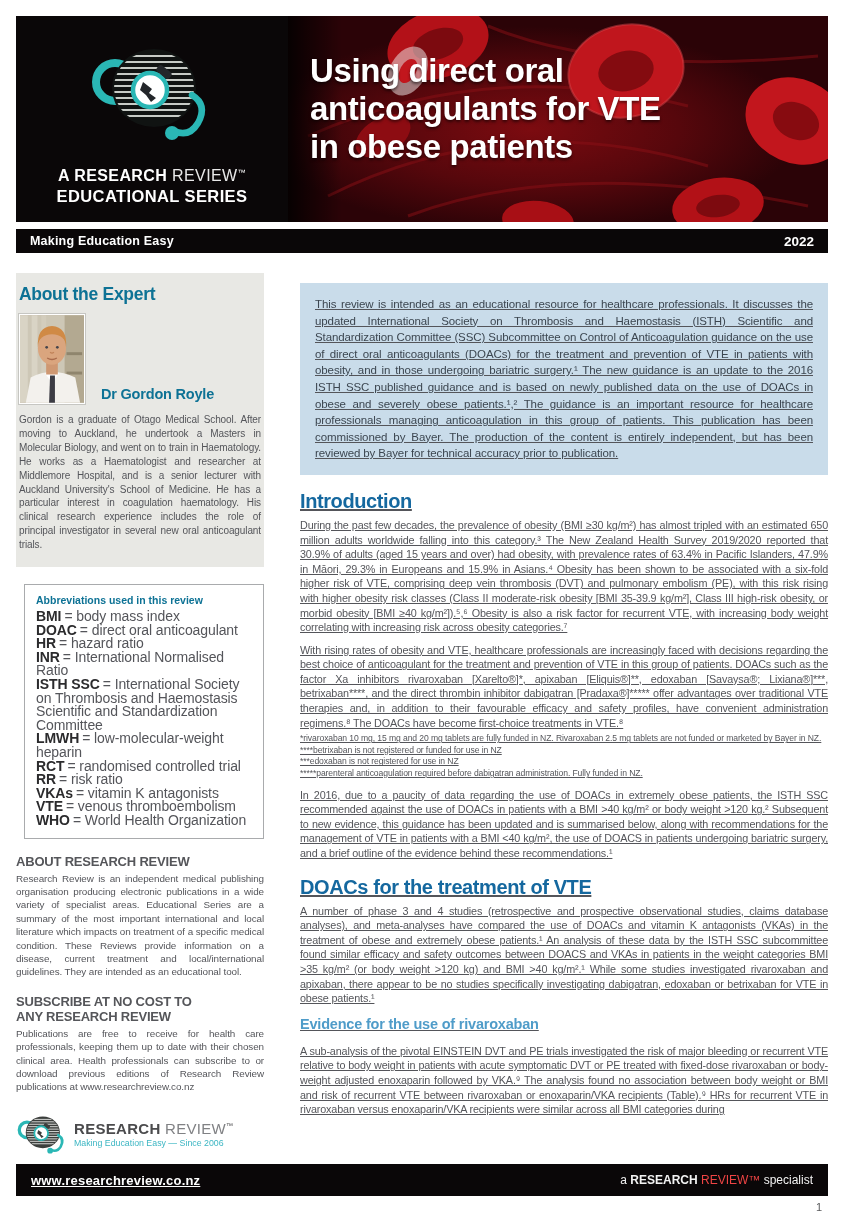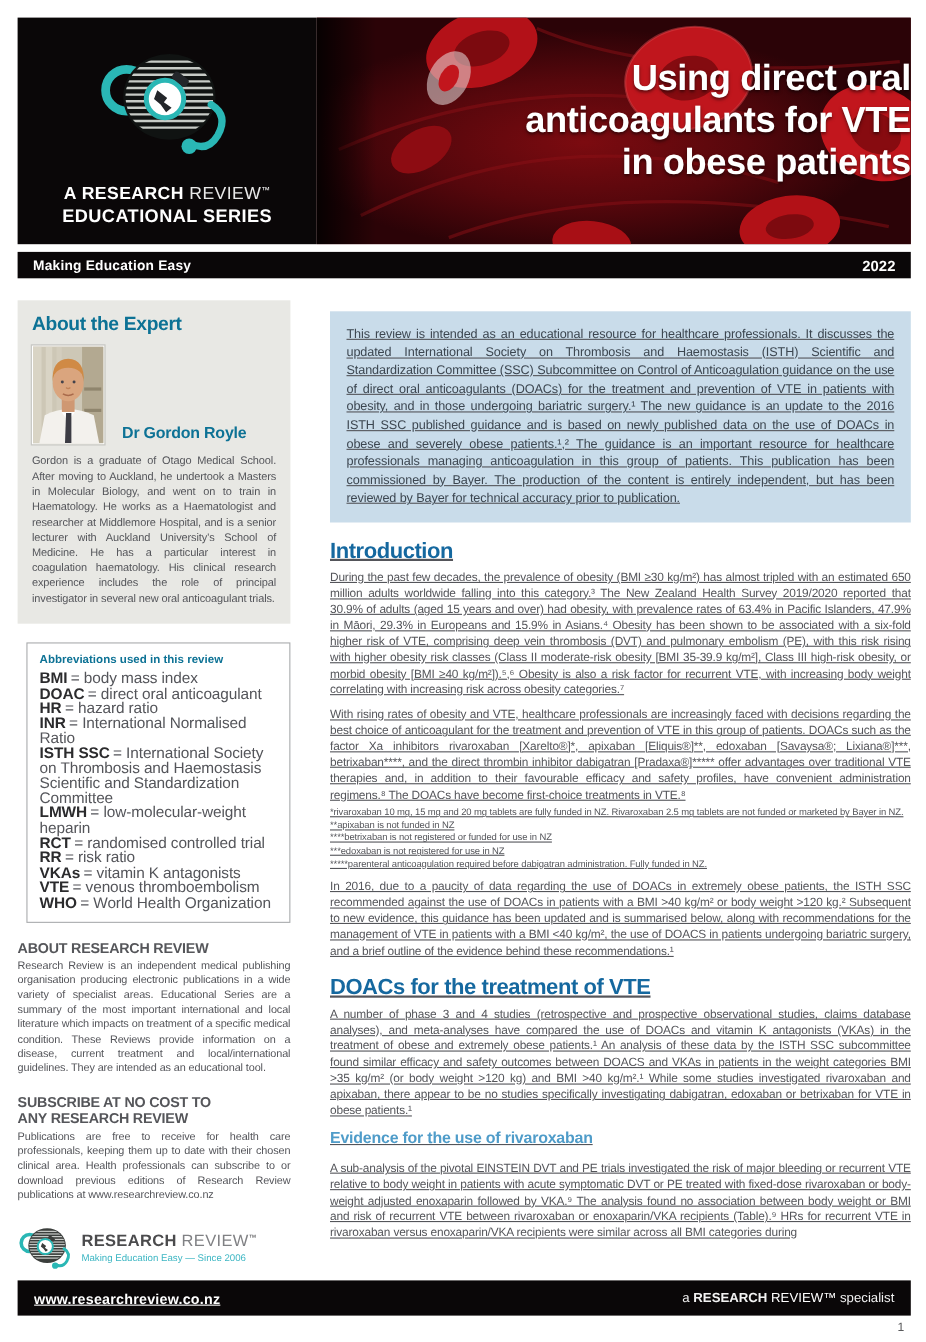--- a/index.html
+++ b/index.html
@@ -26,32 +26,32 @@
   .brand-line1{font-size:16px;letter-spacing:.4px;white-space:nowrap;}
   .brand-line1 .b{font-weight:bold;}
   .brand-line1 .l{font-weight:normal;color:#e9e9e9;}
   .brand-line1 sup{font-size:8px;}
   .brand-line2{font-size:16.5px;font-weight:bold;letter-spacing:.4px;}
   .title-panel{position:relative;flex:1;height:100%;background:
       radial-gradient(ellipse 420px 260px at 42% 55%, #6b080d 0%, #46050a 55%, #27030a 100%);
       overflow:hidden;}
   .cells{position:absolute;inset:0;width:100%;height:100%;}
   .title-shade{position:absolute;inset:0;background:linear-gradient(90deg,rgba(0,0,0,.85) 0%,rgba(0,0,0,0) 10%);}
-  .title-txt{position:relative;z-index:2;padding:36px 0 0 22px;color:#fff;text-align:right;}
+  .title-txt{position:relative;z-index:2;padding:36px 0 0 22px;color:#fff;}
   .title-txt h1{font-size:33px;line-height:38px;font-weight:bold;letter-spacing:-.4px;text-shadow:0 2px 3px rgba(0,0,0,.55);}
   .title-txt .subtitle{margin-top:17px;font-size:22.5px;font-weight:bold;letter-spacing:-.3px;text-shadow:0 2px 3px rgba(0,0,0,.55);}
 
   
   .tagline-bar{position:absolute;left:16px;top:229px;width:812px;height:24px;background:var(--bar-black);color:#fff;display:flex;align-items:center;justify-content:space-between;padding:0 14px;}
   .tagline-bar .tagline{font-size:12.5px;font-weight:bold;letter-spacing:.2px;}
   .tagline-bar .year{font-size:13.5px;font-weight:bold;}
 
   
   .sidebar{position:absolute;left:16px;top:273px;width:248px;}
-  .expert-box{background:var(--expert-box-bg);padding:11px 13px 15px;}
+  .expert-box{background:var(--expert-box-bg);padding:11px 3px 15px;}
   .expert-box h2{color:var(--teal-heading);font-size:17.5px;letter-spacing:-.3px;margin-bottom:9px;}
   .expert-row{display:flex;align-items:flex-end;}
   .photo{width:66px;height:90px;border:1px solid #fff;outline:1px solid #c6c6c2;background:#c9c3b2;flex-shrink:0;}
   .expert-name{color:var(--teal-heading);font-size:14.5px;font-weight:bold;margin:0 0 2px 16px;letter-spacing:-.2px;}
   .bio{margin-top:9px;font-size:10px;line-height:13.9px;text-align:justify;letter-spacing:-.1px;}
 
   .abbr-box{margin-top:17px;border:1px solid #a9abad;background:#fff;padding:9px 11px 10px;margin-left:8px;width:240px;}
   .abbr-box h3{color:var(--teal-heading);font-size:10.5px;margin-bottom:4px;}
   .abbr-row{font-size:14px;line-height:13.6px;letter-spacing:-.1px;}
   .abbr-row b{color:#2b2b2d;margin-right:3px;}
@@ -75,21 +75,21 @@
   .main h3.sub{color:var(--sub-blue);font-size:14.5px;letter-spacing:-.2px;margin:10px 0 12px;}
   .main p.body{font-size:10.8px;line-height:14.6px;letter-spacing:-.15px;text-align:justify;margin-bottom:8px;}
   .footnotes{margin:2px 0 8px;}
   .footnotes div{font-size:8.6px;line-height:11.6px;letter-spacing:-.1px;}
 
   
   .footer-bar{position:absolute;left:16px;top:1164px;width:812px;height:32px;background:var(--bar-black);color:#fff;display:flex;align-items:center;justify-content:space-between;padding:0 15px;gap:13px;}
   .footer-url{font-size:13px;font-weight:bold;color:#fff;text-decoration:underline;letter-spacing:.2px;}
   .footer-pub{font-size:12px;color:#f2f2f2;}
   .footer-pub .b{font-weight:bold;}
-  .footer-pub .l{color:#ffffff;}
+  .footer-pub .l{color:#ef4444;}
   .page-num{position:absolute;right:20px;top:1201px;font-size:11px;color:#58595b;}
 </style>
 </head>
 <body>
 
 <div class="page">
 
   <header class="masthead">
     <div class="brand-panel">
       <svg class="brand-logo" viewBox="0 0 128 104">
@@ -259,21 +259,20 @@
   <main class="main">
 
     <div class="intro-box">This review is intended as an educational resource for healthcare professionals. It discusses the updated International Society on Thrombosis and Haemostasis (ISTH) Scientific and Standardization Committee (SSC) Subcommittee on Control of Anticoagulation guidance on the use of direct oral anticoagulants (DOACs) for the treatment and prevention of VTE in patients with obesity, and in those undergoing bariatric surgery.¹ The new guidance is an update to the 2016 ISTH SSC published guidance and is based on newly published data on the use of DOACs in obese and severely obese patients.¹,² The guidance is an important resource for healthcare professionals managing anticoagulation in this group of patients. This publication has been commissioned by Bayer. The production of the content is entirely independent, but has been reviewed by Bayer for technical accuracy prior to publication.</div>
 
     <h2 class="section">Introduction</h2>
     <p class="body">During the past few decades, the prevalence of obesity (BMI ≥30 kg/m²) has almost tripled with an estimated 650 million adults worldwide falling into this category.³ The New Zealand Health Survey 2019/2020 reported that 30.9% of adults (aged 15 years and over) had obesity, with prevalence rates of 63.4% in Pacific Islanders, 47.9% in Māori, 29.3% in Europeans and 15.9% in Asians.⁴ Obesity has been shown to be associated with a six-fold higher risk of VTE, comprising deep vein thrombosis (DVT) and pulmonary embolism (PE), with this risk rising with higher obesity risk classes (Class II moderate-risk obesity [BMI 35-39.9 kg/m²], Class III high-risk obesity, or morbid obesity [BMI ≥40 kg/m²]).⁵,⁶ Obesity is also a risk factor for recurrent VTE, with increasing body weight correlating with increasing risk across obesity categories.⁷</p>
     <p class="body" style="margin-bottom:3px;">With rising rates of obesity and VTE, healthcare professionals are increasingly faced with decisions regarding the best choice of anticoagulant for the treatment and prevention of VTE in this group of patients. DOACs such as the factor Xa inhibitors rivaroxaban [Xarelto®]*, apixaban [Eliquis®]**, edoxaban [Savaysa®; Lixiana®]***, betrixaban****, and the direct thrombin inhibitor dabigatran [Pradaxa®]***** offer advantages over traditional VTE therapies and, in addition to their favourable efficacy and safety profiles, have convenient administration regimens.⁸ The DOACs have become first-choice treatments in VTE.⁸</p>
 
     <div class="footnotes">
       <div>*rivaroxaban 10 mg, 15 mg and 20 mg tablets are fully funded in NZ. Rivaroxaban 2.5 mg tablets are not funded or marketed by Bayer in NZ.</div>
-      <div>**apixaban is not funded in NZ</div>
       <div>****betrixaban is not registered or funded for use in NZ</div>
       <div>***edoxaban is not registered for use in NZ</div>
       <div>*****parenteral anticoagulation required before dabigatran administration. Fully funded in NZ.</div>
     </div>
 
     <p class="body">In 2016, due to a paucity of data regarding the use of DOACs in extremely obese patients, the ISTH SSC recommended against the use of DOACs in patients with a BMI &gt;40 kg/m² or body weight &gt;120 kg.² Subsequent to new evidence, this guidance has been updated and is summarised below, along with recommendations for the management of VTE in patients with a BMI &lt;40 kg/m², the use of DOACS in patients undergoing bariatric surgery, and a brief outline of the evidence behind these recommendations.¹</p>
 
     <h2 class="section">DOACs for the treatment of VTE</h2>
     <p class="body">A number of phase 3 and 4 studies (retrospective and prospective observational studies, claims database analyses), and meta-analyses have compared the use of DOACs and vitamin K antagonists (VKAs) in the treatment of obese and extremely obese patients.¹ An analysis of these data by the ISTH SSC subcommittee found similar efficacy and safety outcomes between DOACS and VKAs in patients in the weight categories BMI &gt;35 kg/m² (or body weight &gt;120 kg) and BMI &gt;40 kg/m².¹ While some studies investigated rivaroxaban and apixaban, there appear to be no studies specifically investigating dabigatran, edoxaban or betrixaban for VTE in obese patients.¹</p>
 

